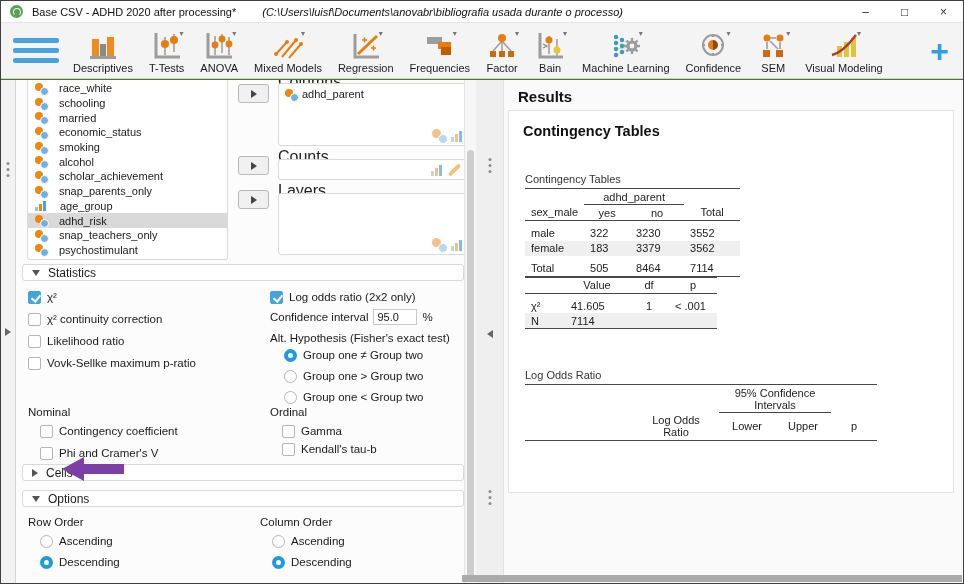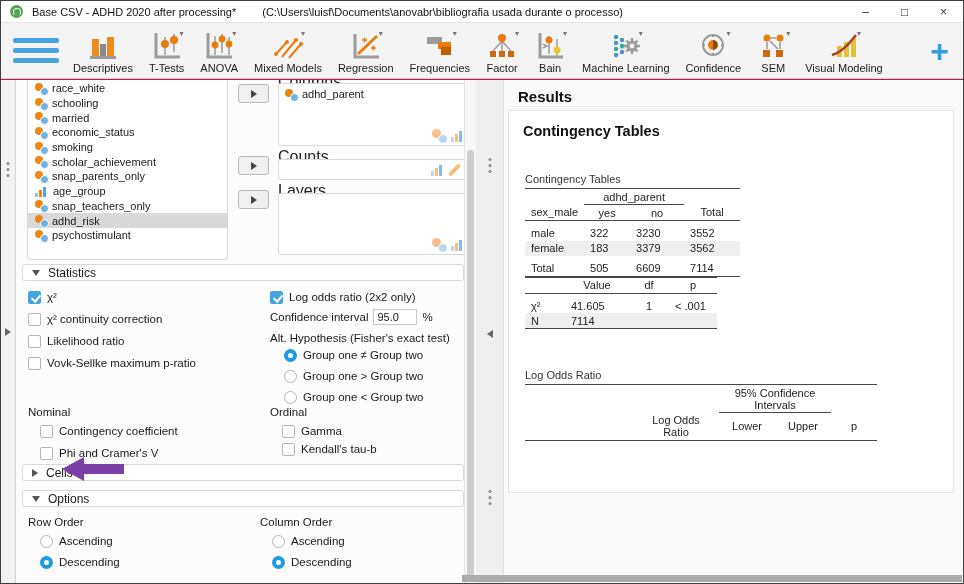--- a/index.html
+++ b/index.html
@@ -1,24 +1,24 @@
 <!DOCTYPE html>
 <html><head>
 <meta charset="utf-8">
 <style>
   * { box-sizing: border-box; }
   body { margin:0; font-family:"Liberation Sans", sans-serif; background:#cccccc; }
-  .window { position:relative; width:964px; height:584px; background:#be185d; border:1px solid #3f3f3f; overflow:hidden; }
+  .window { position:relative; width:964px; height:584px; background:#4d7c0f; border:1px solid #3f3f3f; overflow:hidden; }
 
   
   .titlebar { height:22px; display:flex; align-items:center; background:#fff; border-bottom:1px solid #e4e4e4; font-size:11px; color:#111; }
   .logo { width:13px; height:13px; border-radius:50%; background:#55a353; margin-left:9px; position:relative; flex:0 0 auto; }
   .logo::after { content:""; position:absolute; left:3px; top:3px; width:6px; height:6px; border-radius:50%; border:1.5px solid #eaf5e8; border-bottom-color:transparent; }
   .tb-title { margin-left:9px; white-space:nowrap; }
-  .tb-path { margin-left:26px; white-space:nowrap; }
+  .tb-path { margin-left:26px; white-space:nowrap;font-style:italic; }
   .win-btns { margin-left:auto; display:flex; height:100%; }
   .win-btn { width:39px; display:flex; align-items:center; justify-content:center; color:#333; font-size:12px; cursor:pointer; }
 
   
   .ribbon { position:relative; height:56px; background:#f4f4f4; border-bottom:1px solid #cfcfcf; display:flex; align-items:center; }
   .hamburger { width:46px; margin:0 6px 0 12px; display:flex; flex-direction:column; gap:5px; cursor:pointer; flex:0 0 auto; }
   .hamburger span { height:5px; background:#47a3df; border-radius:2px; }
   .modules { display:flex; align-items:flex-start; padding-top:3px; }
   .module { position:relative; display:flex; flex-direction:column; align-items:center; padding:0 8px; cursor:pointer; }
   .micon { width:32px; height:30px; position:relative; }
@@ -39,21 +39,21 @@
   .tri-down  { width:0; height:0; border-left:4px solid transparent; border-right:4px solid transparent; border-top:6px solid #555; }
   .tri-right-sec { width:0; height:0; border-top:4px solid transparent; border-bottom:4px solid transparent; border-left:6px solid #555; }
   .strip-arrow { position:absolute; left:50%; transform:translateX(-50%); cursor:pointer; }
 
   
   .analysis { position:relative; width:460px; background:#fcfcfc; overflow:hidden; flex:0 0 auto; }
   .scroll-track { position:absolute; top:0; right:0; bottom:0; width:12px; background:#f7f7f7; border-left:1px solid #e5e5e5; cursor:pointer; }
   .scroll-thumb { position:absolute; left:2px; right:2px; top:70px; bottom:2px; background:#cdcdcd; border-radius:4px; cursor:pointer; }
 
   .varlist { position:absolute; left:11px; top:-3px; width:201px; height:183px; background:#fff; border:1px solid #d9d9d9; border-radius:3px; padding-top:3px; overflow:hidden; }
-  .var-row { display:flex; align-items:center; height:14.7px; padding-left:7px; gap:5px; font-size:11px; color:#1a1a1a; cursor:pointer; }
+  .var-row { display:flex; align-items:center; height:14.7px; padding-left:7px; gap:12px; font-size:11px; color:#1a1a1a; cursor:pointer; }
   .var-row.selected { background:#d9d9d9; }
   .icon-nom { position:relative; width:12px; height:11px; flex:0 0 auto; }
   .icon-nom::before { content:""; position:absolute; left:0; top:0; width:8px; height:8px; border-radius:50%; background:#f0860c; }
   .icon-nom::after { content:""; position:absolute; left:5px; top:4px; width:7px; height:7px; border-radius:50%; background:#6fb1e0; border:1px solid #fff; }
   .icon-ord { width:13px; height:11px; display:flex; align-items:flex-end; gap:1px; flex:0 0 auto; }
   .icon-ord i { display:block; width:3px; }
   .icon-ord i:nth-child(1){ height:4px; background:#8fc3ea; }
   .icon-ord i:nth-child(2){ height:7px; background:#f0860c; }
   .icon-ord i:nth-child(3){ height:10px; background:#4aa3df; }
 
@@ -344,41 +344,45 @@
         <div class="var-row">
             <span class="icon-nom"></span>
             <span>economic_status</span>
           </div>
         <div class="var-row">
             <span class="icon-nom"></span>
             <span>smoking</span>
           </div>
         <div class="var-row">
             <span class="icon-nom"></span>
+            <span>alcohol</span>
+          </div>
+        <div class="var-row">
+            <span class="icon-nom"></span>
             <span>scholar_achievement</span>
           </div>
         <div class="var-row">
             <span class="icon-nom"></span>
             <span>snap_parents_only</span>
           </div>
         <div class="var-row">
             <span class="icon-ord">
               <i></i>
               <i></i>
               <i></i>
             </span>
             <span>age_group</span>
           </div>
+        <div class="var-row selected">
+            <span class="icon-nom"></span>
+            <span>adhd_risk</span>
+          </div>
         <div class="var-row">
             <span class="icon-nom"></span>
             <span>snap_teachers_only</span>
-          </div>
-        <div class="var-row selected">
-            <span class="icon-nom"></span>
-            <span>adhd_risk</span>
           </div>
         <div class="var-row">
             <span class="icon-nom"></span>
             <span>psychostimulant</span>
           </div>
       </div>
 
       <div class="assign-btn" style="top:4px">
           <span class="tri-right-sec" style="border-left-color:#444"></span>
         </div>
@@ -585,21 +589,21 @@
             <td class="num">183</td>
             <td class="num">3379</td>
             <td class="num">3562</td>
           </tr>
           <tr class="gap-row">
                 <td colspan="4"></td>
               </tr>
           <tr>
             <td class="lft">Total</td>
             <td class="num">505</td>
-            <td class="num">6609</td>
+            <td class="num">8464</td>
             <td class="num">7114</td>
           </tr>
         </tbody>
           </table>
 
         <table class="jtable">
           <colgroup>
               <col style="width:40px">
               <col style="width:64px">
               <col style="width:40px">

